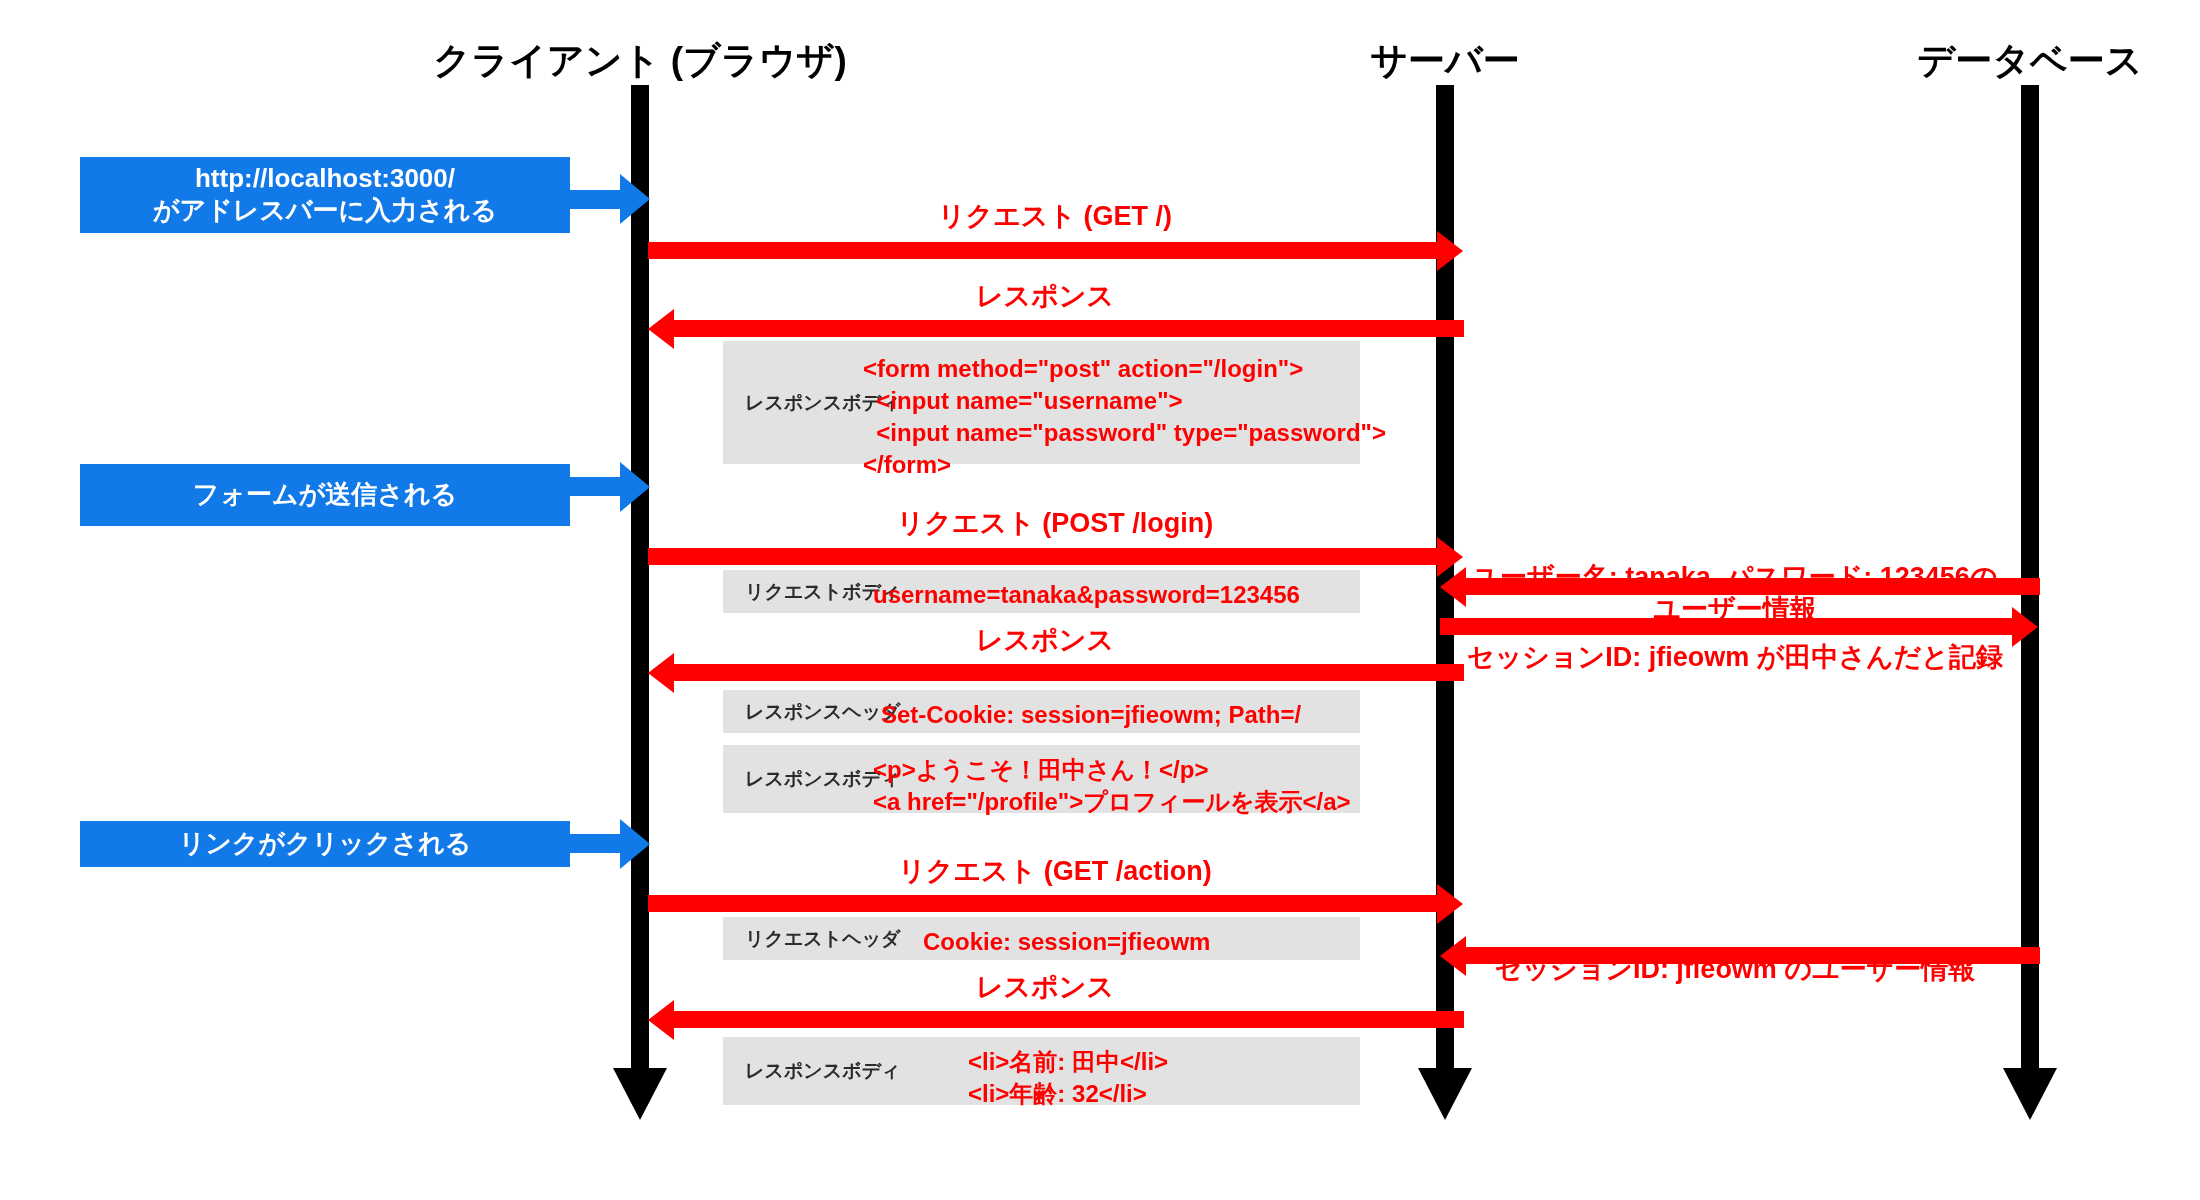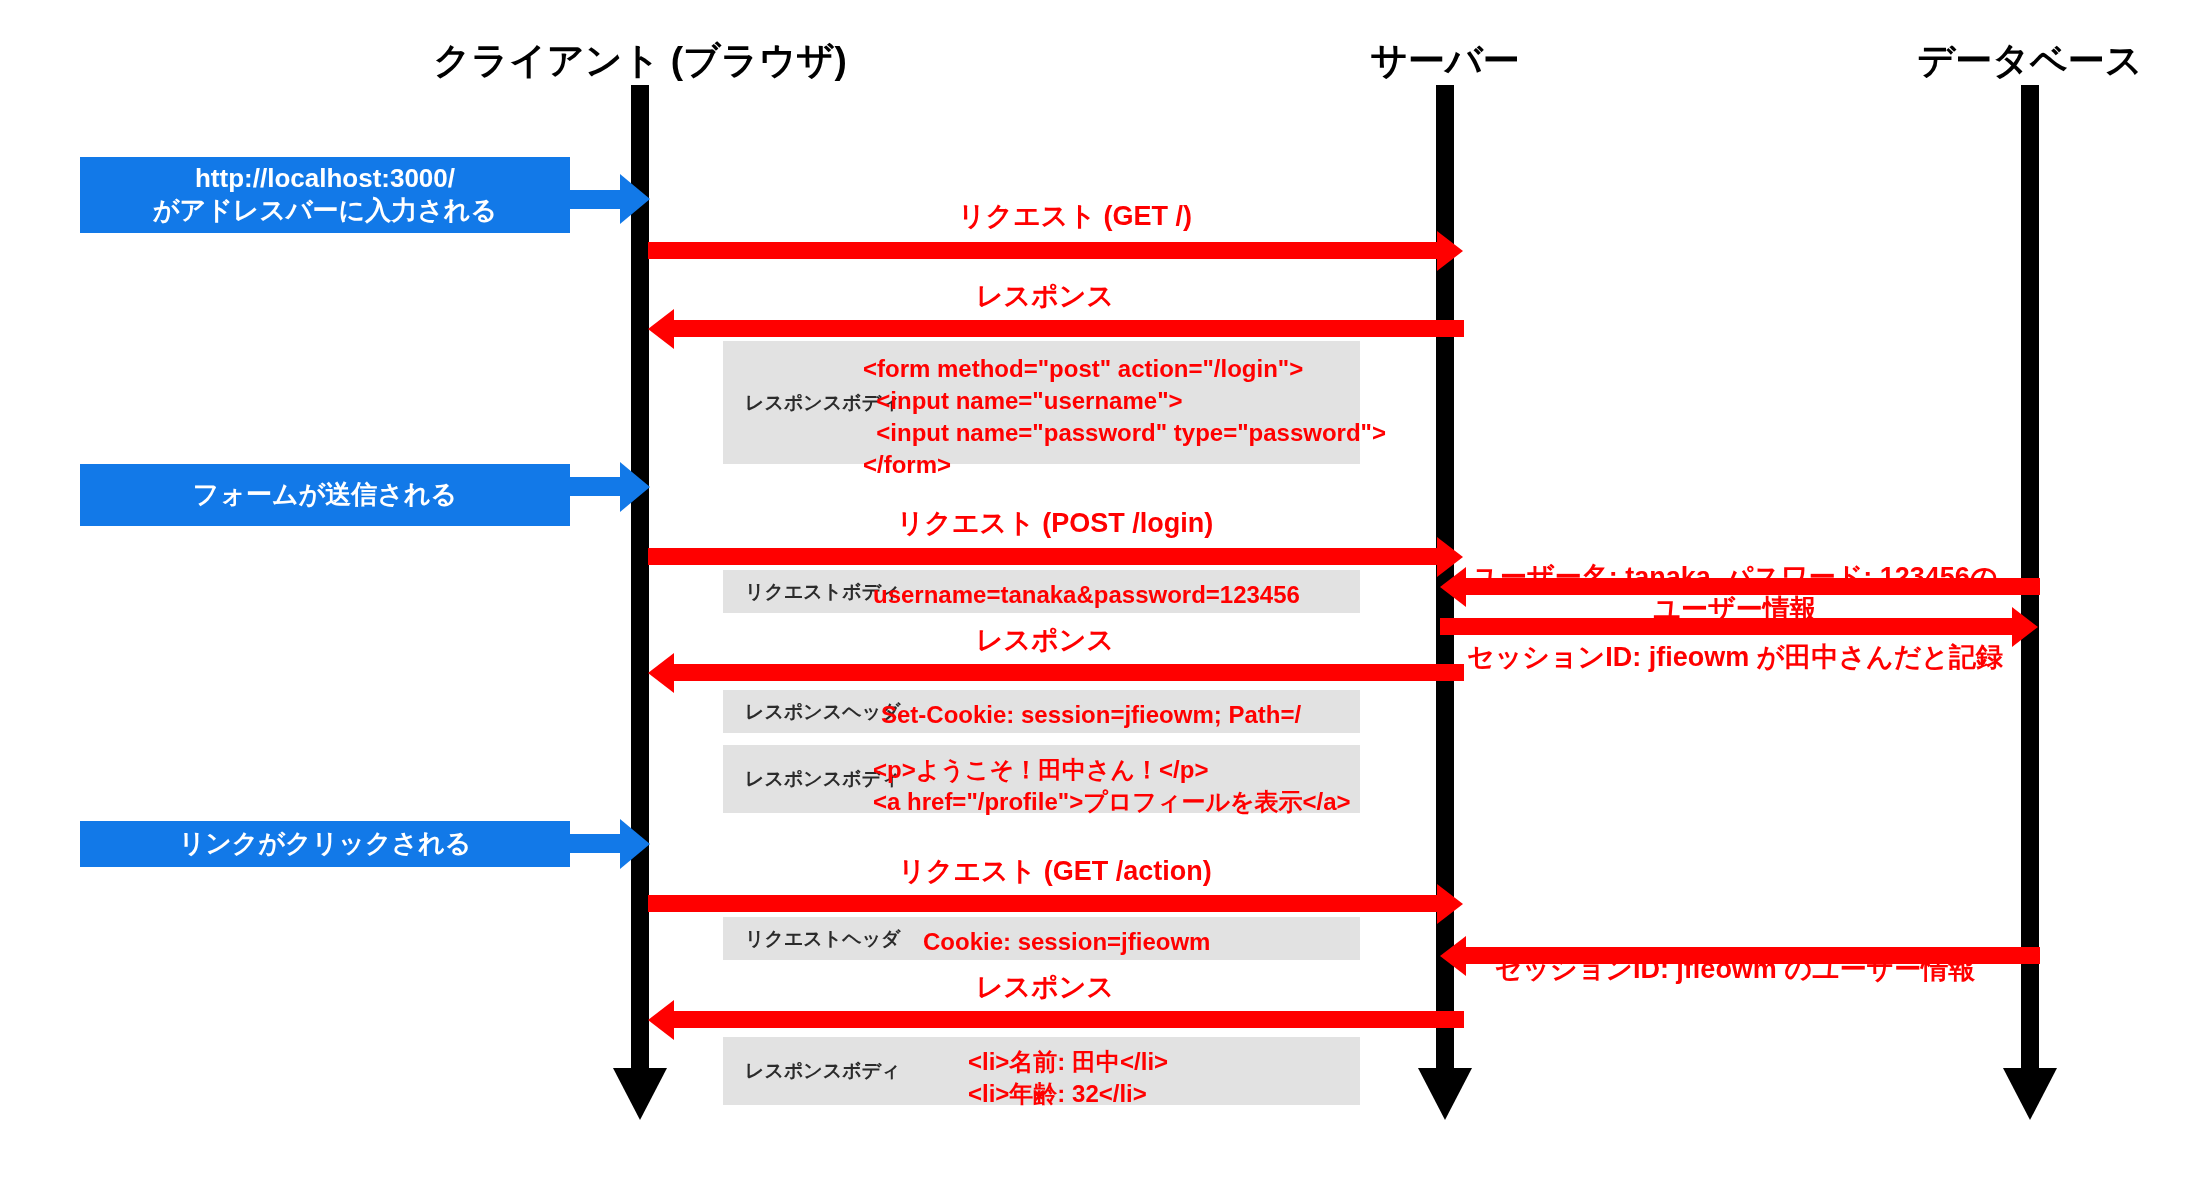--- a/index.html
+++ b/index.html
@@ -65,21 +65,21 @@
     <div class="box" style="left:80px;top:157px;width:490px;height:76px;">
       <div>
         <div>http://localhost:3000/</div>
         <div>がアドレスバーに入力される</div>
       </div>
     </div>
     <div class="stem" style="left:566px;top:190px;width:60px;"></div>
     <div class="tip" style="left:620px;top:174px;"></div>
   </div>
 
-  <div class="msg-label" style="left:1055px;top:198px;margin-left:20px;">リクエスト (GET /)</div>
+  <div class="msg-label" style="left:1055px;top:198px;">リクエスト (GET /)</div>
   <div class="msg right" style="left:0;top:242px;">
     <div class="shaft" style="left:648px;width:792px;"></div>
     <div class="head" style="left:1437px;"></div>
   </div>
 
   <div class="msg-label" style="left:1045px;top:278px;">レスポンス</div>
   <div class="msg left" style="left:0;top:320px;">
     <div class="shaft" style="left:674px;width:790px;"></div>
     <div class="head" style="left:648px;"></div>
   </div>

